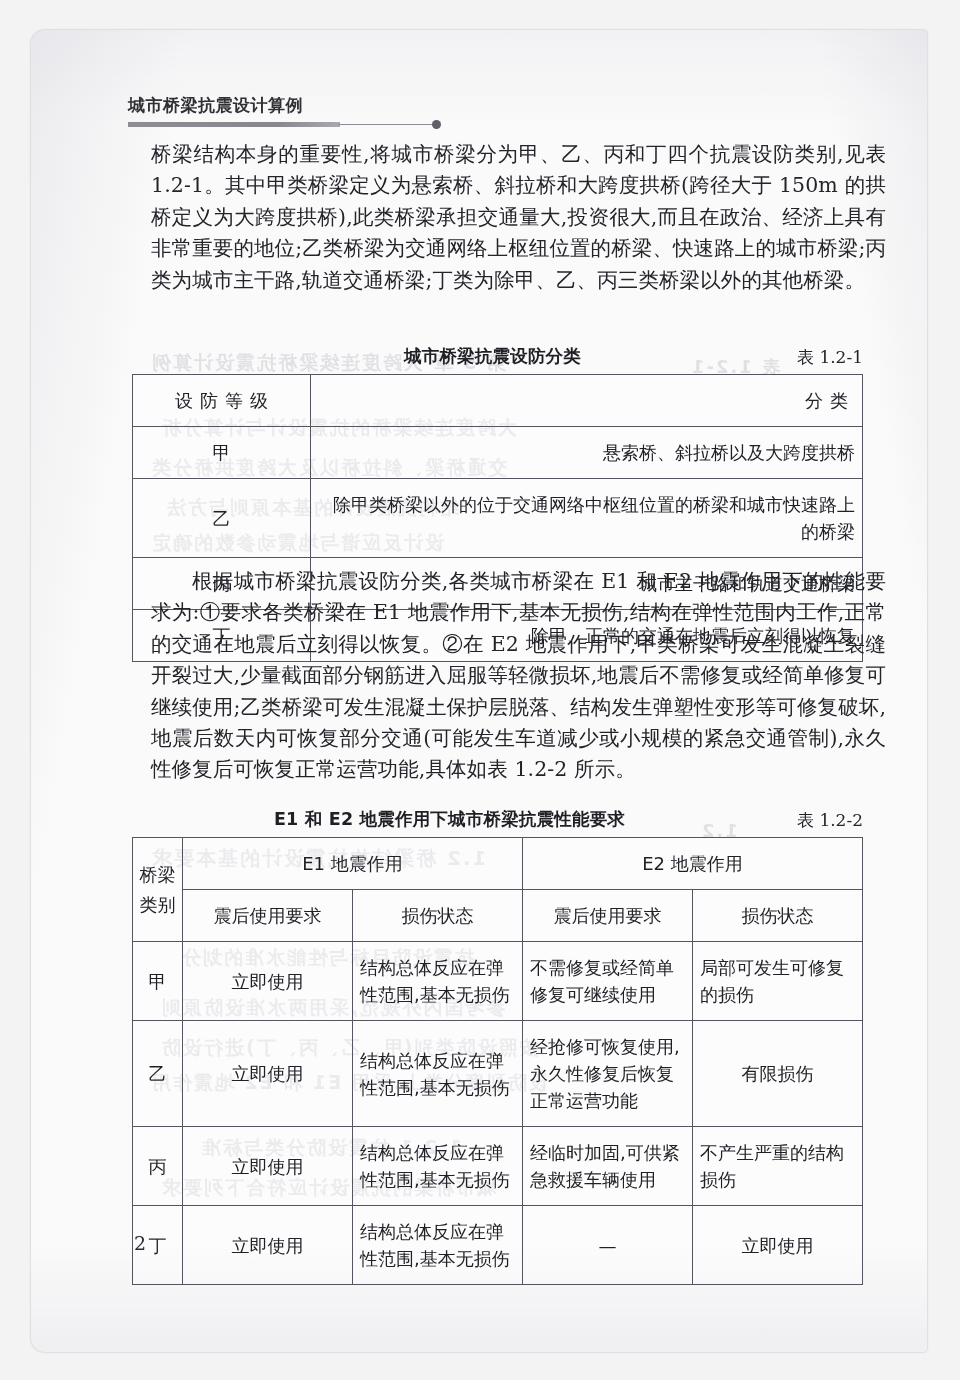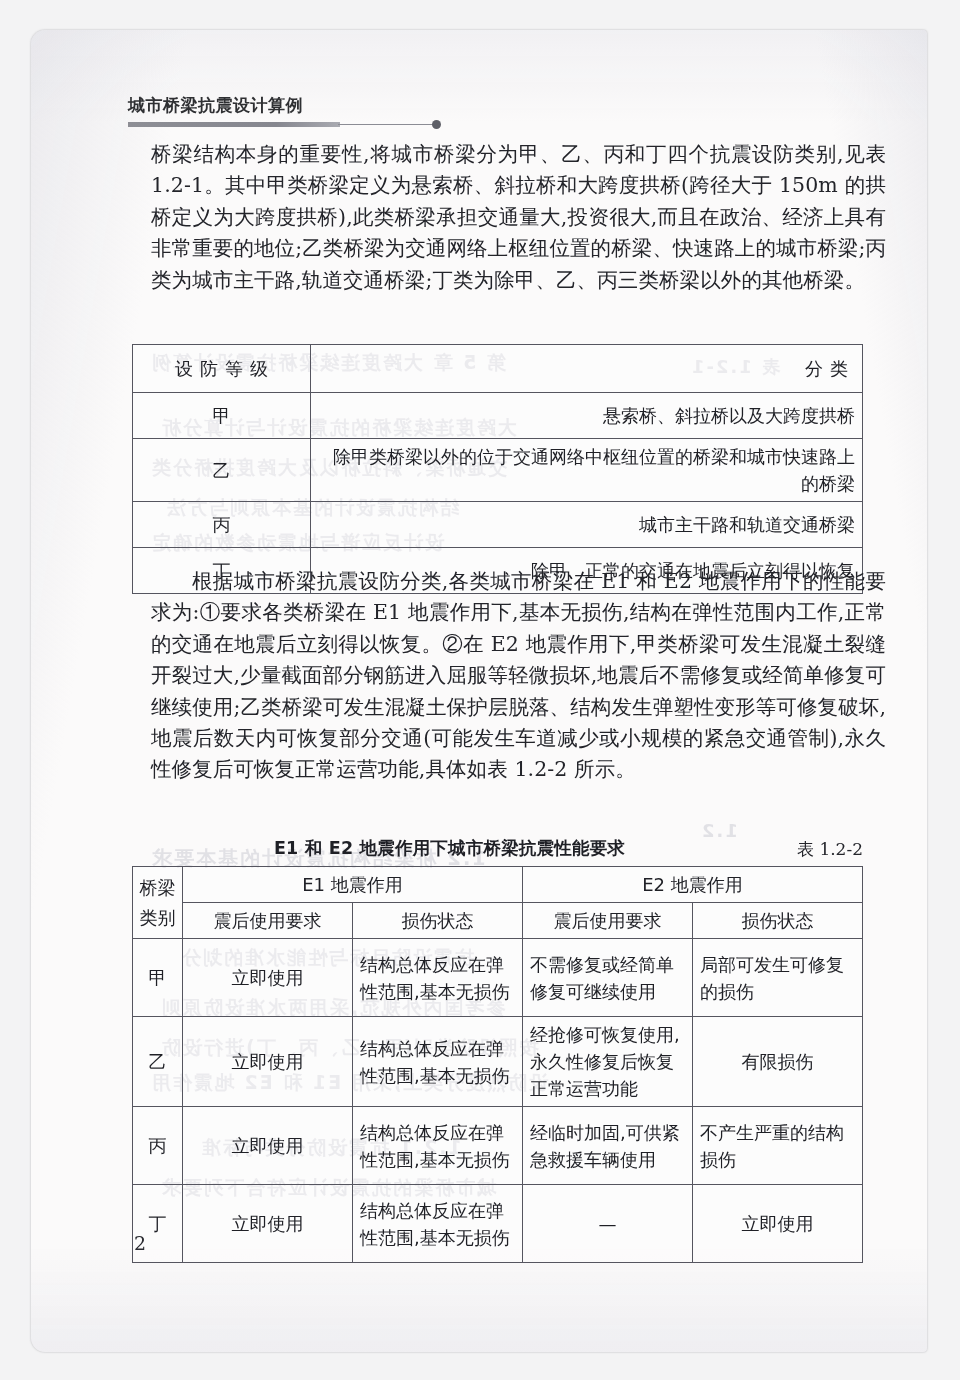--- a/index.html
+++ b/index.html
@@ -117,21 +117,21 @@
     letter-spacing: 0.1px;
     margin-left: 23px;
   }
   .para.indent { text-indent: 2em; }
   #para-1 { top: 139px; }
   #para-2 { top: 566px; }
 
   
   .table-block { position: absolute; left: 132px; width: 731px; }
   #table-block-1 { top: 344px; }
-  #table-block-2 { top: 836px; }
+  #table-block-2 { top: 807px; }
 
   .tbl-caption-row {
     position: relative;
     height: 26px;
     margin-bottom: 4px;
   }
   .tbl-title {
     position: absolute;
     left: 0; right: 0;
     text-align: center;
@@ -157,21 +157,21 @@
     table-layout: fixed;
     background: rgba(255,255,255,0.35);
   }
   table.doc-table td,
   table.doc-table th {
     border: 1.3px solid #55555f;
     color: #1f2026;
     font-weight: 400;
     font-size: 18px;
     line-height: 27px;
-    padding: 4px 7px;
+    padding: 12px 7px;
     vertical-align: middle;
     font-family: "DejaVu Sans", "Liberation Sans", sans-serif;
   }
   
   #table-1 .hcell { text-align: center; letter-spacing: 7px; text-indent: 7px; }
   #table-1 .c-level { text-align: center; width: 163px; }
   #table-1 .c-class { text-align: right; }
   #table-1 tr { height: 46px; }
   #table-1 tr.head-row { height: 48px; }
 
@@ -229,20 +229,24 @@
     <div class="rh-rule">
       <div class="bar"></div>
       <div class="thin"></div>
       <div class="dot"></div>
     </div>
   </div>
 
   <div class="para" id="para-1">桥梁结构本身的重要性,将城市桥梁分为甲、乙、丙和丁四个抗震设防类别,见表 1.2-1。其中甲类桥梁定义为悬索桥、斜拉桥和大跨度拱桥(跨径大于 150m 的拱桥定义为大跨度拱桥),此类桥梁承担交通量大,投资很大,而且在政治、经济上具有非常重要的地位;乙类桥梁为交通网络上枢纽位置的桥梁、快速路上的城市桥梁;丙类为城市主干路,轨道交通桥梁;丁类为除甲、乙、丙三类桥梁以外的其他桥梁。</div>
 
   <div class="table-block" id="table-block-1">
+    <div class="tbl-caption-row">
+      <div class="tbl-title">城市桥梁抗震设防分类</div>
+      <div class="tbl-number">表 1.2-1</div>
+    </div>
     <table class="doc-table" id="table-1">
       <tbody>
         <tr class="head-row">
           <td class="hcell c-level">设防等级</td>
           <td class="hcell c-class">分类</td>
         </tr>
         <tr>
           <td class="c-level">甲</td>
           <td class="c-class">悬索桥、斜拉桥以及大跨度拱桥</td>
         </tr>

